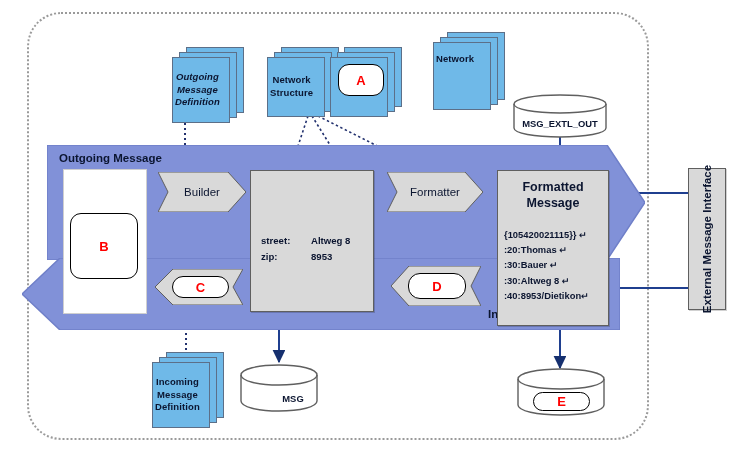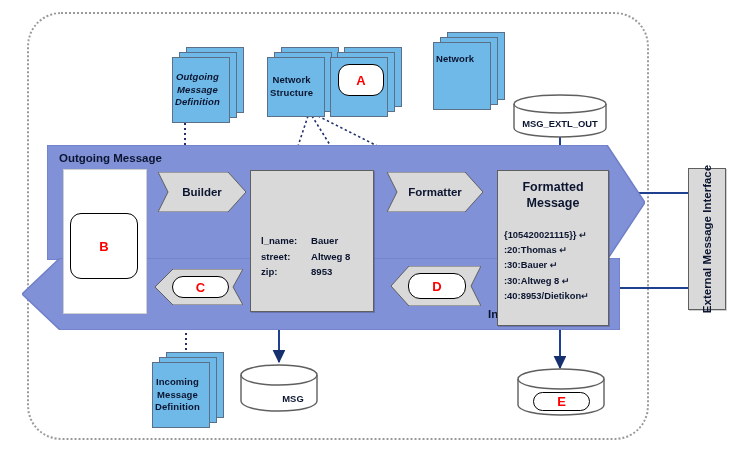--- a/index.html
+++ b/index.html
@@ -61,21 +61,21 @@
   .fmtlist{
     position:absolute;left:6px;top:56px;right:4px;
     font-size:9.4px;font-weight:bold;color:#0b1530;line-height:1.62;
   }
 
   
   .chev{position:absolute;}
   .chev svg{display:block;}
   .chev .ctext{
     position:absolute;left:0;right:0;top:50%;transform:translateY(-50%);
-    text-align:center;font-size:11.5px;font-weight:bold;color:#0b1530;
+    text-align:center;font-size:11.5px;font-weight:normal;color:#0b1530;
     pointer-events:none;
   }
   .pill{
     position:absolute;box-sizing:border-box;
     border:1.4px solid #000;border-radius:12px;background:#ffffff;
     display:flex;align-items:center;justify-content:center;
     font-size:13px;font-weight:bold;color:#ff0000;
   }
 
   
@@ -194,24 +194,20 @@
   <div class="chev" style="left:391px;top:266px;width:90px;height:40px;">
     <svg width="90" height="40" viewBox="0 0 90 40">
       <path d="M18,0 L90,0 L80,20 L90,40 L18,40 L0,20 Z" fill="#d9d9d9" stroke="#5f5f5f" stroke-width="1"></path>
     </svg>
     <div class="pill" style="left:17px;top:7px;width:58px;height:26px;">D</div>
   </div>
 
   <div class="greybox" style="left:250px;top:170px;width:124px;height:142px;">
     <div class="kvlist">
       <div class="row">
-        <span class="k">l_name:</span>
-        <span class="v">Bauer</span>
-      </div>
-      <div class="row">
         <span class="k">street:</span>
         <span class="v">Altweg 8</span>
       </div>
       <div class="row">
         <span class="k">zip:</span>
         <span class="v">8953</span>
       </div>
     </div>
   </div>
 

